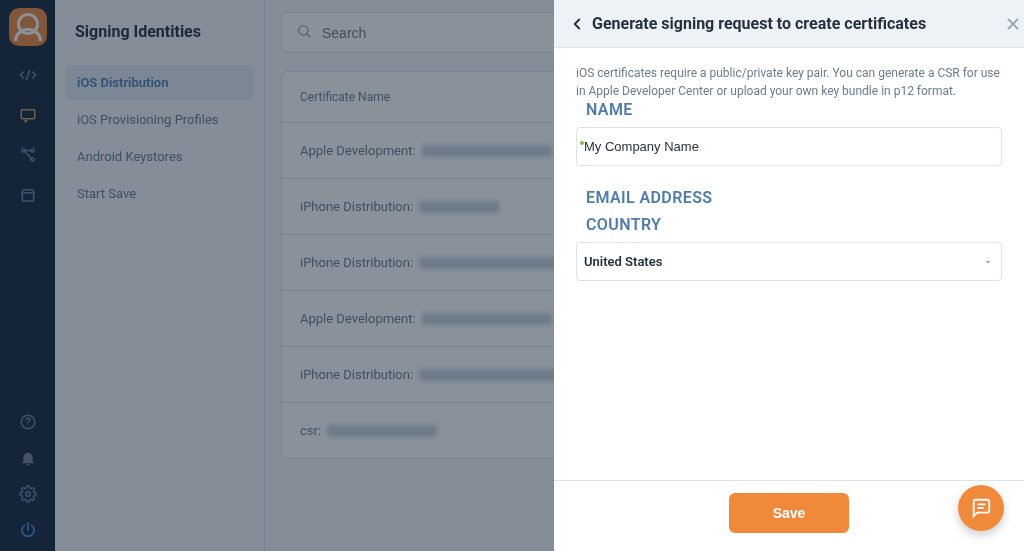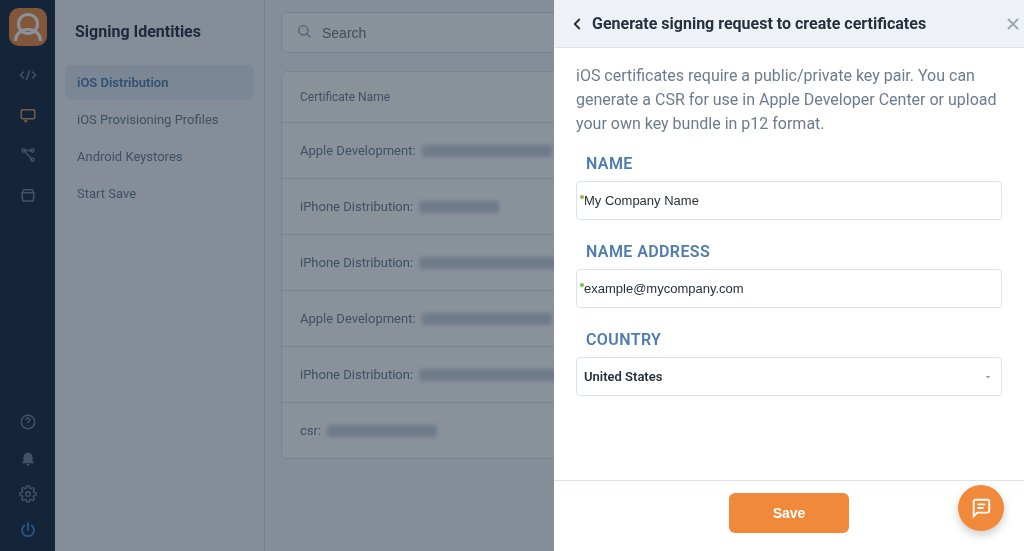--- a/index.html
+++ b/index.html
@@ -166,21 +166,21 @@
     display:flex;
     align-items:center;
     padding: 14px 0 14px 12px;
     background: #eef2f6;
     border-bottom: 1px solid var(--border);
   }
   .drawer-back { width:22px; display:flex; align-items:center; justify-content:center; cursor:pointer; }
   .drawer-title { font-size:16px; font-weight:700; flex:1; padding-left:4px; }
   .drawer-close { width:22px; display:flex; align-items:center; justify-content:center; cursor:pointer; }
   .drawer-body { padding: 16px 22px 4px; flex:1; overflow:auto; }
-  .drawer-desc { color: var(--text-med); font-size: 16px; line-height: 1.5; margin-bottom: 18px; }
+  .drawer-desc { color: var(--text-med); font-size: 12px; line-height: 1.5; margin-bottom: 0; }
   .field-label { color: var(--text-accent); font-size: 16px; letter-spacing: .4px; font-weight:600; margin-bottom:8px; padding-left:10px; }
   .field-wrap { position:relative; margin-bottom: 22px; }
   .req-dot {
     position:absolute; left:4px; top:14px;
     width:4px; height:4px; border-radius:50%;
     background: var(--badge-green);
   }
   .text-input, .select {
     width:100%;
     border:1px solid var(--border);
@@ -354,25 +354,21 @@
 
   <div class="drawer-body">
     <div class="drawer-desc">iOS certificates require a public/private key pair. You can generate a CSR for use in Apple Developer Center or upload your own key bundle in p12 format.</div>
 
     <div class="field-label">NAME</div>
     <div class="field-wrap">
       <span class="req-dot"></span>
       <input class="text-input" value="My Company Name" style="">
     </div>
 
-    <div class="field-label">NAME ADDRESS</div>
-    <div class="field-wrap">
-      <span class="req-dot"></span>
-      <input class="text-input" value="example@mycompany.com" style="">
-    </div>
+    <div class="field-label">EMAIL ADDRESS</div>
 
     <div class="field-label">COUNTRY</div>
     <div class="field-wrap">
       <div class="select">
         <span>United States</span>
         <span class="caret">
           <svg viewBox="0 0 24 24" fill="#9aa6b2">
               <path d="M7 10l5 5 5-5z"></path>
             </svg>
         </span>

